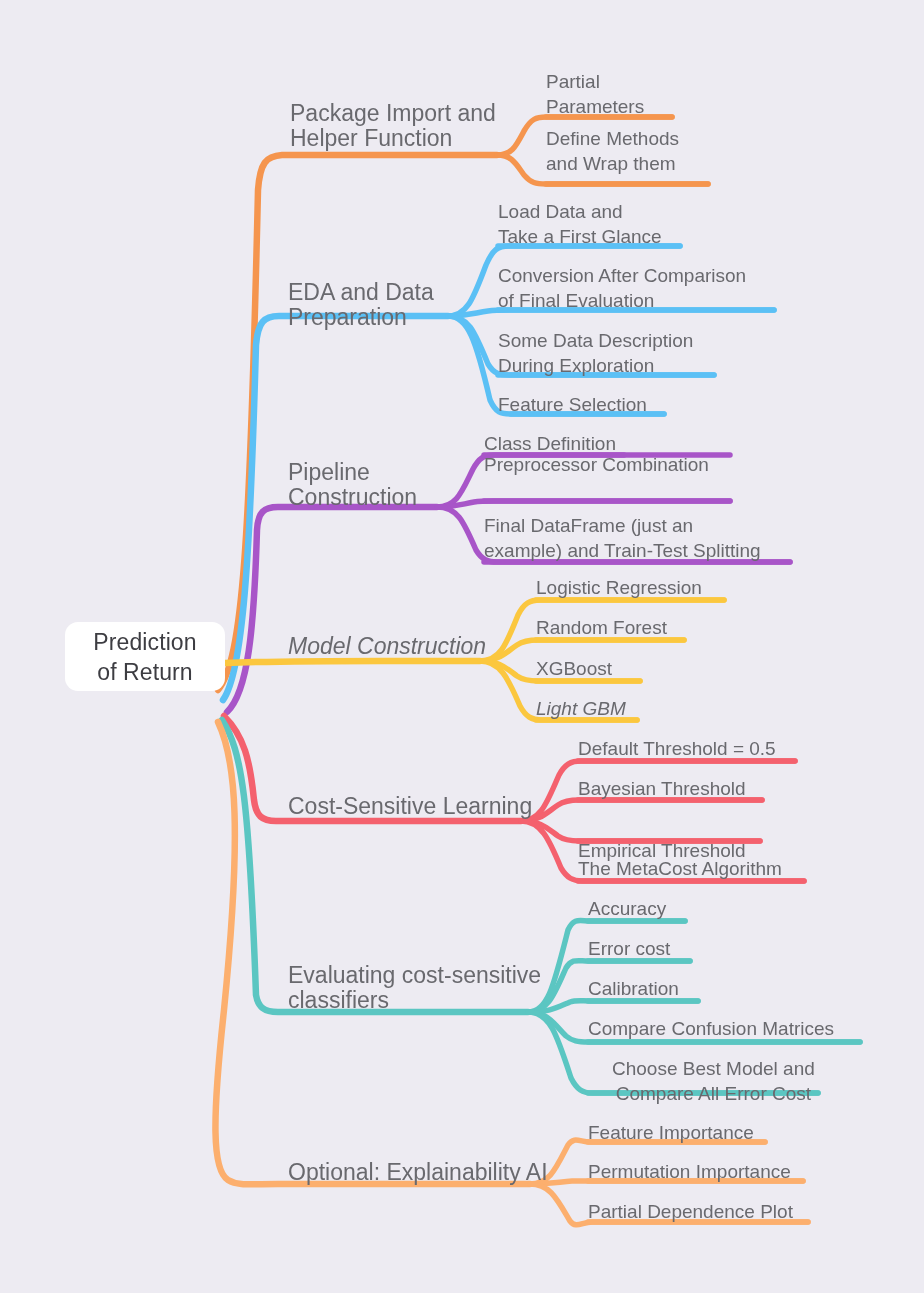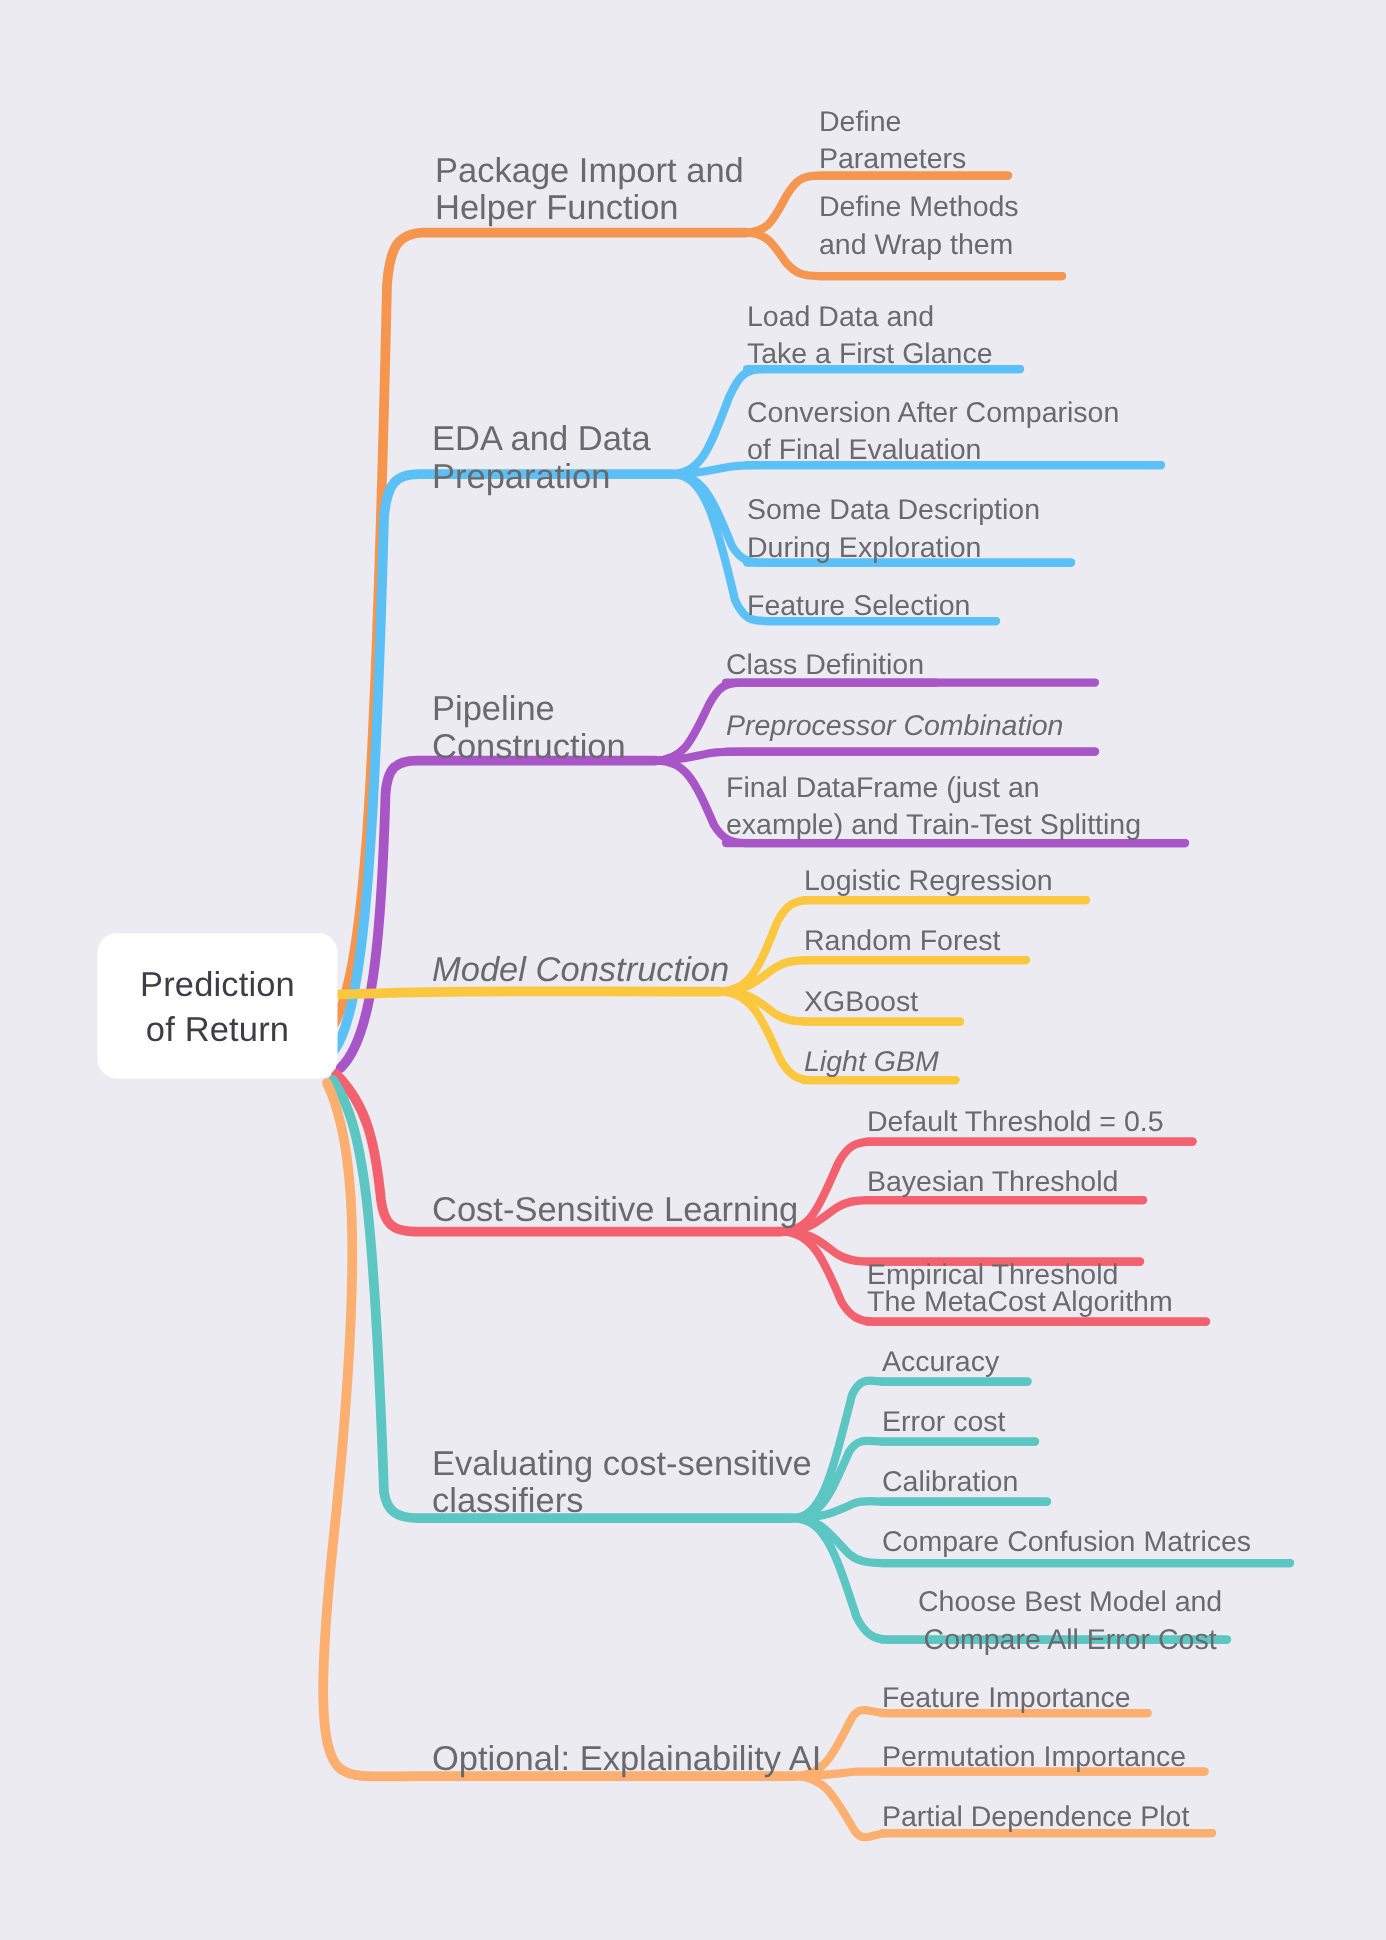--- a/index.html
+++ b/index.html
@@ -33,21 +33,21 @@
   }
   .spine-path { stroke-width: 6.5; }
   .fan-path { stroke-width: 5.5; }
   .leaf-underline { stroke-width: 5.5; }
 
   #central-node {
     position: absolute;
     left: 65px;
     top: 622px;
     width: 160px;
-    height: 97px;
+    height: 69px;
     background: #ffffff;
     border-radius: 13px;
     display: flex;
     align-items: center;
     justify-content: center;
     z-index: 5;
   }
   #central-node .central-text {
     font-size: 23px;
     line-height: 30px;
@@ -154,37 +154,37 @@
     </svg>
 
   <div id="central-node">
     <span class="central-text">Prediction
 of Return</span>
   </div>
 
   <div id="labels-layer">
       <div class="branch-label" style="left: 290px; top: 101px;">Package Import and
 Helper Function</div>
-      <div class="leaf-label" style="left: 546px; top: 69px;">Define
+      <div class="leaf-label" style="left: 546px; top: 69px;">Partial
 Parameters</div>
       <div class="leaf-label" style="left: 546px; top: 126px;">Define Methods
 and Wrap them</div>
       <div class="branch-label" style="left: 288px; top: 280px;">EDA and Data
 Preparation</div>
       <div class="leaf-label" style="left: 498px; top: 199px;">Load Data and
 Take a First Glance</div>
       <div class="leaf-label" style="left: 498px; top: 263px;">Conversion After Comparison
 of Final Evaluation</div>
       <div class="leaf-label" style="left: 498px; top: 328px;">Some Data Description
 During Exploration</div>
       <div class="leaf-label" style="left: 498px; top: 392px;">Feature Selection</div>
       <div class="branch-label" style="left: 288px; top: 460px;">Pipeline
 Construction</div>
       <div class="leaf-label" style="left: 484px; top: 431px;">Class Definition</div>
-      <div class="leaf-label" style="left: 484px; top: 472px; font-style: italic;">Preprocessor Combination</div>
+      <div class="leaf-label" style="left: 484px; top: 452px;">Preprocessor Combination</div>
       <div class="leaf-label" style="left: 484px; top: 513px;">Final DataFrame (just an
 example) and Train-Test Splitting</div>
       <div class="branch-label" style="left: 288px; top: 634px; font-style: italic;">Model Construction</div>
       <div class="leaf-label" style="left: 536px; top: 575px;">Logistic Regression</div>
       <div class="leaf-label" style="left: 536px; top: 615px;">Random Forest</div>
       <div class="leaf-label" style="left: 536px; top: 656px;">XGBoost</div>
       <div class="leaf-label" style="left: 536px; top: 696px; font-style: italic;">Light GBM</div>
       <div class="branch-label" style="left: 288px; top: 794px;">Cost-Sensitive Learning</div>
       <div class="leaf-label" style="left: 578px; top: 736px;">Default Threshold = 0.5</div>
       <div class="leaf-label" style="left: 578px; top: 776px;">Bayesian Threshold</div>

